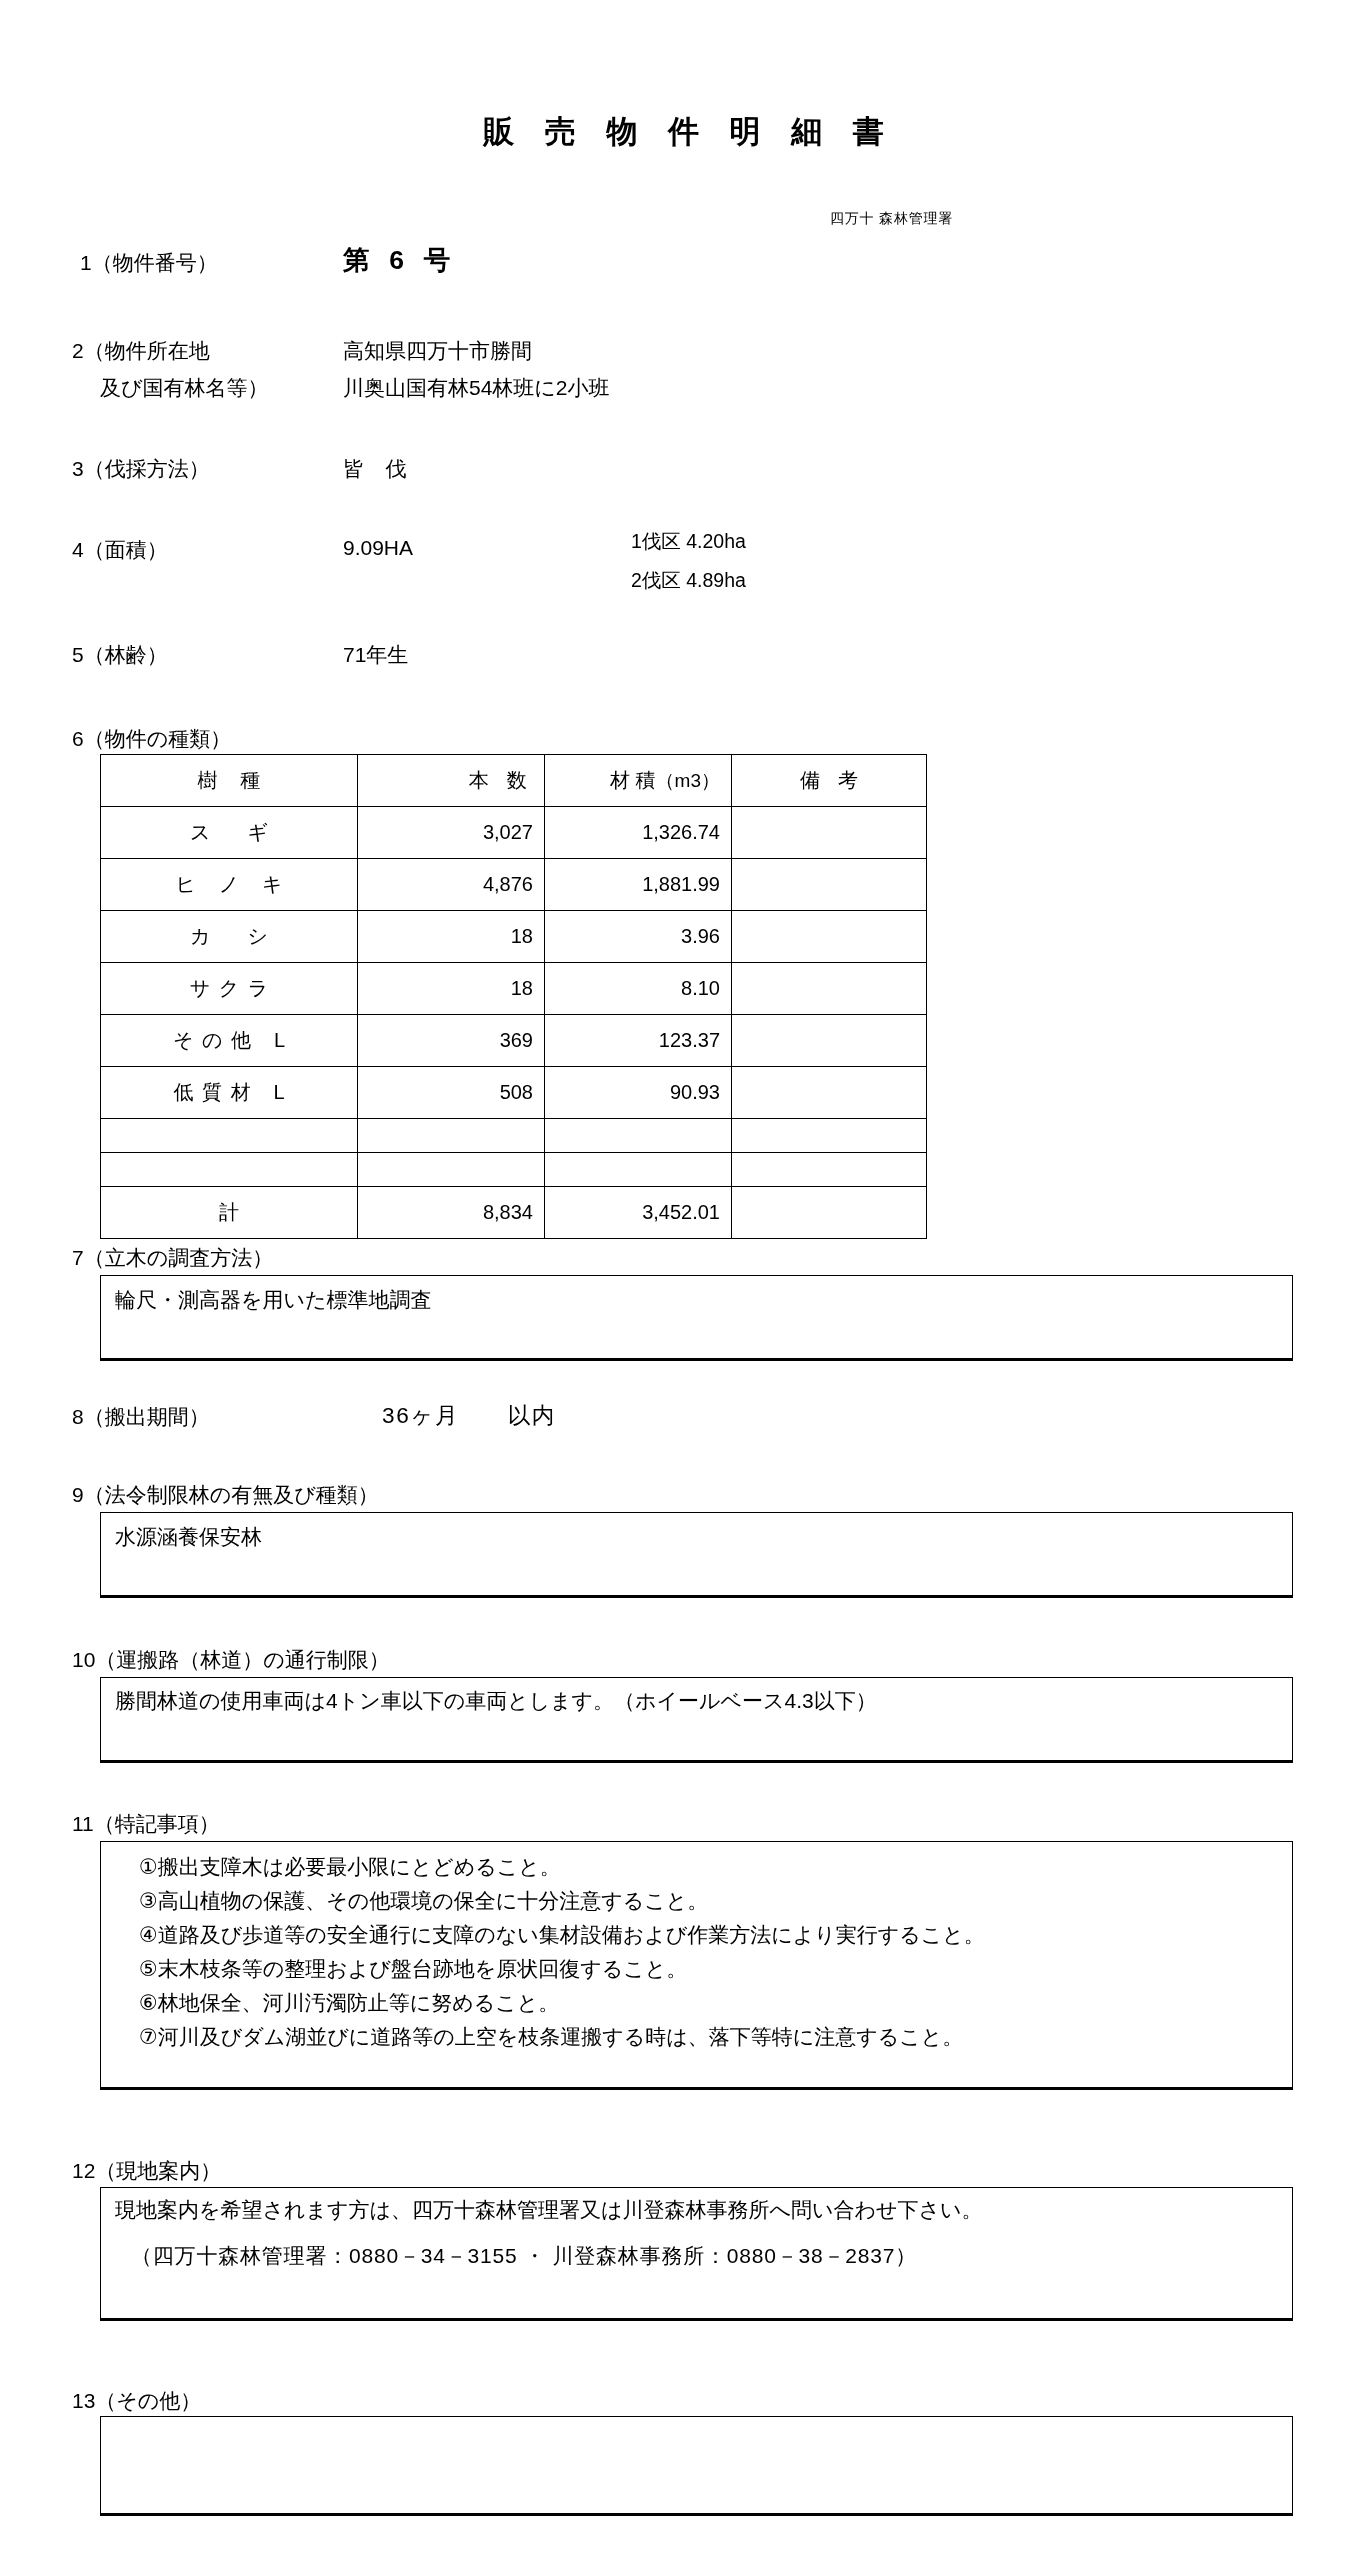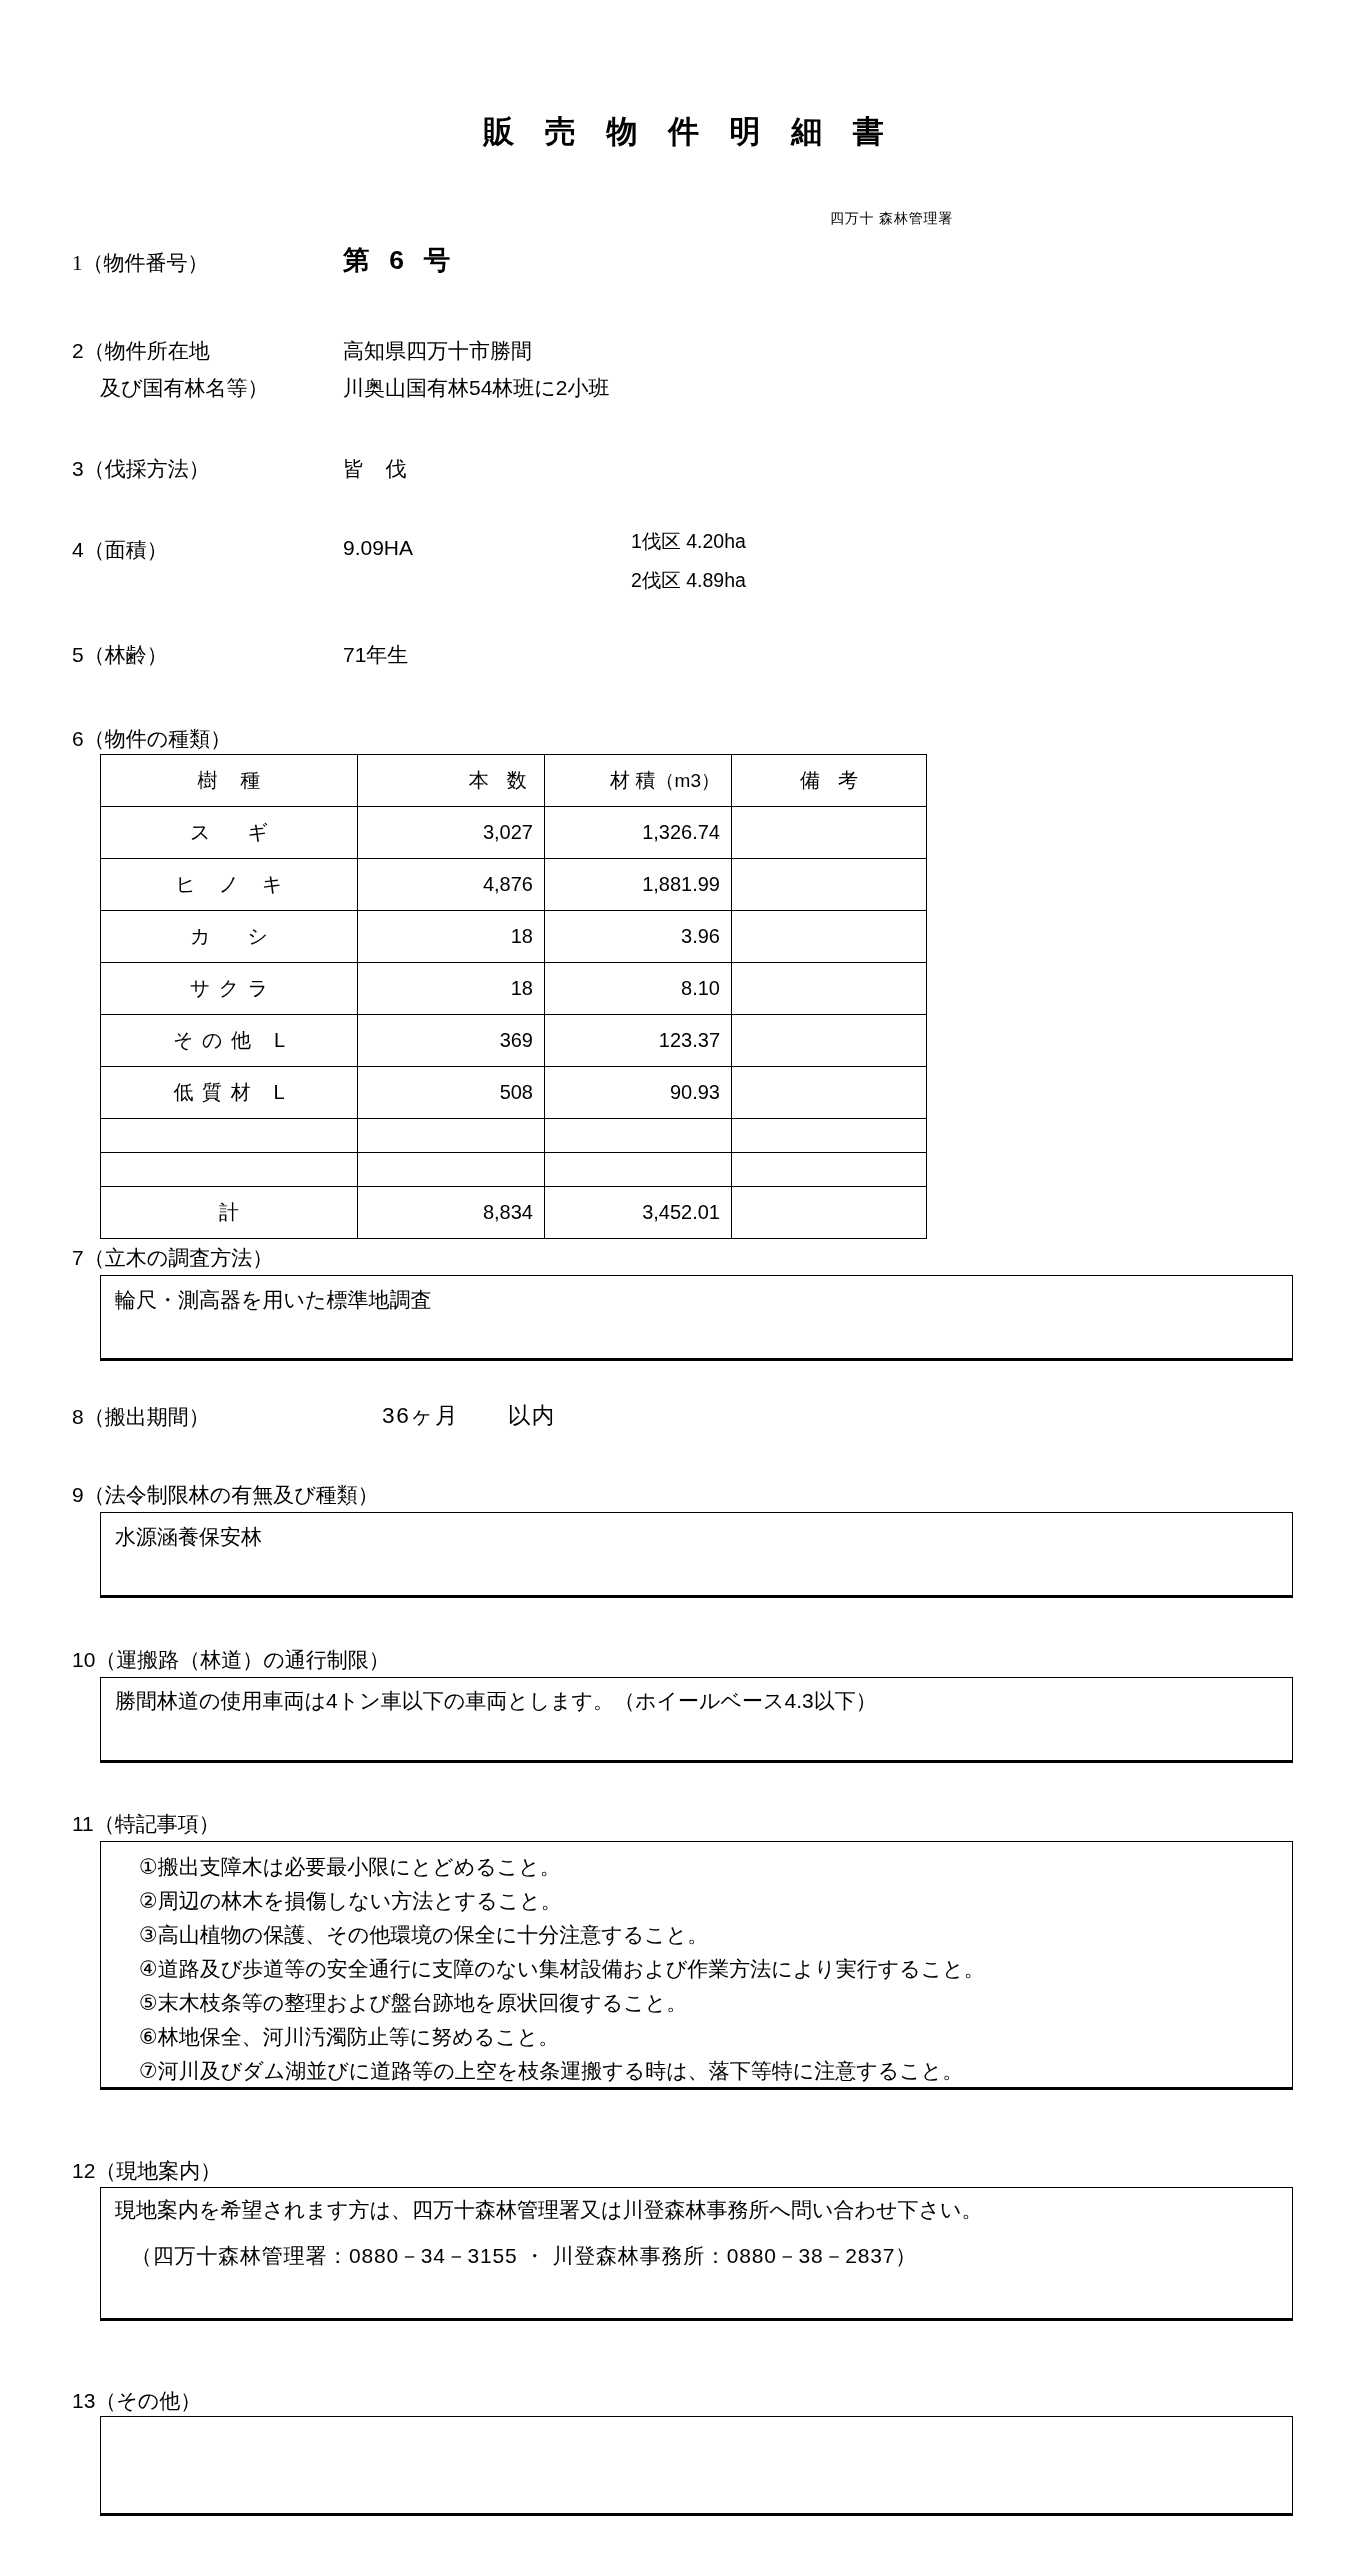--- a/index.html
+++ b/index.html
@@ -56,21 +56,21 @@
     font-size: 21px;
     white-space: nowrap;
   }
   .value-bold {
     font-size: 26.5px;
     font-weight: bold;
     letter-spacing: 6.2px;
   }
 
   
-  .lab1 { top: 249px; left: 72px; font-family: Liberation Serif, serif; }
+  .lab1 { top: 249px; left: 80px; }
   .val1 { top: 242px; left: 343px; }
 
   
   .lab2a { top: 337px; left: 72px; }
   .lab2b { top: 374px; left: 100px; }
   .val2a { top: 337px; left: 343px; }
   .val2b { top: 374px; left: 343px; }
 
   
   .lab3 { top: 455px; left: 72px; }
@@ -289,21 +289,20 @@
   <div class="box-text txt9">水源涵養保安林</div>
 
   <div class="section-label lab10">10（運搬路（林道）の通行制限）</div>
   <div class="box box10"></div>
   <div class="box-text txt10">勝間林道の使用車両は4トン車以下の車両とします。（ホイールベース4.3以下）</div>
 
   <div class="section-label lab11">11（特記事項）</div>
   <div class="box box11"></div>
   <ul class="notes-list">
     <li>①搬出支障木は必要最小限にとどめること。</li>
-    <li>②周辺の林木を損傷しない方法とすること。</li>
     <li>③高山植物の保護、その他環境の保全に十分注意すること。</li>
     <li>④道路及び歩道等の安全通行に支障のない集材設備および作業方法により実行すること。</li>
     <li>⑤末木枝条等の整理および盤台跡地を原状回復すること。</li>
     <li>⑥林地保全、河川汚濁防止等に努めること。</li>
     <li>⑦河川及びダム湖並びに道路等の上空を枝条運搬する時は、落下等特に注意すること。</li>
   </ul>
 
   <div class="section-label lab12">12（現地案内）</div>
   <div class="box box12"></div>
   <div class="box-text txt12a">現地案内を希望されます方は、四万十森林管理署又は川登森林事務所へ問い合わせ下さい。</div>

